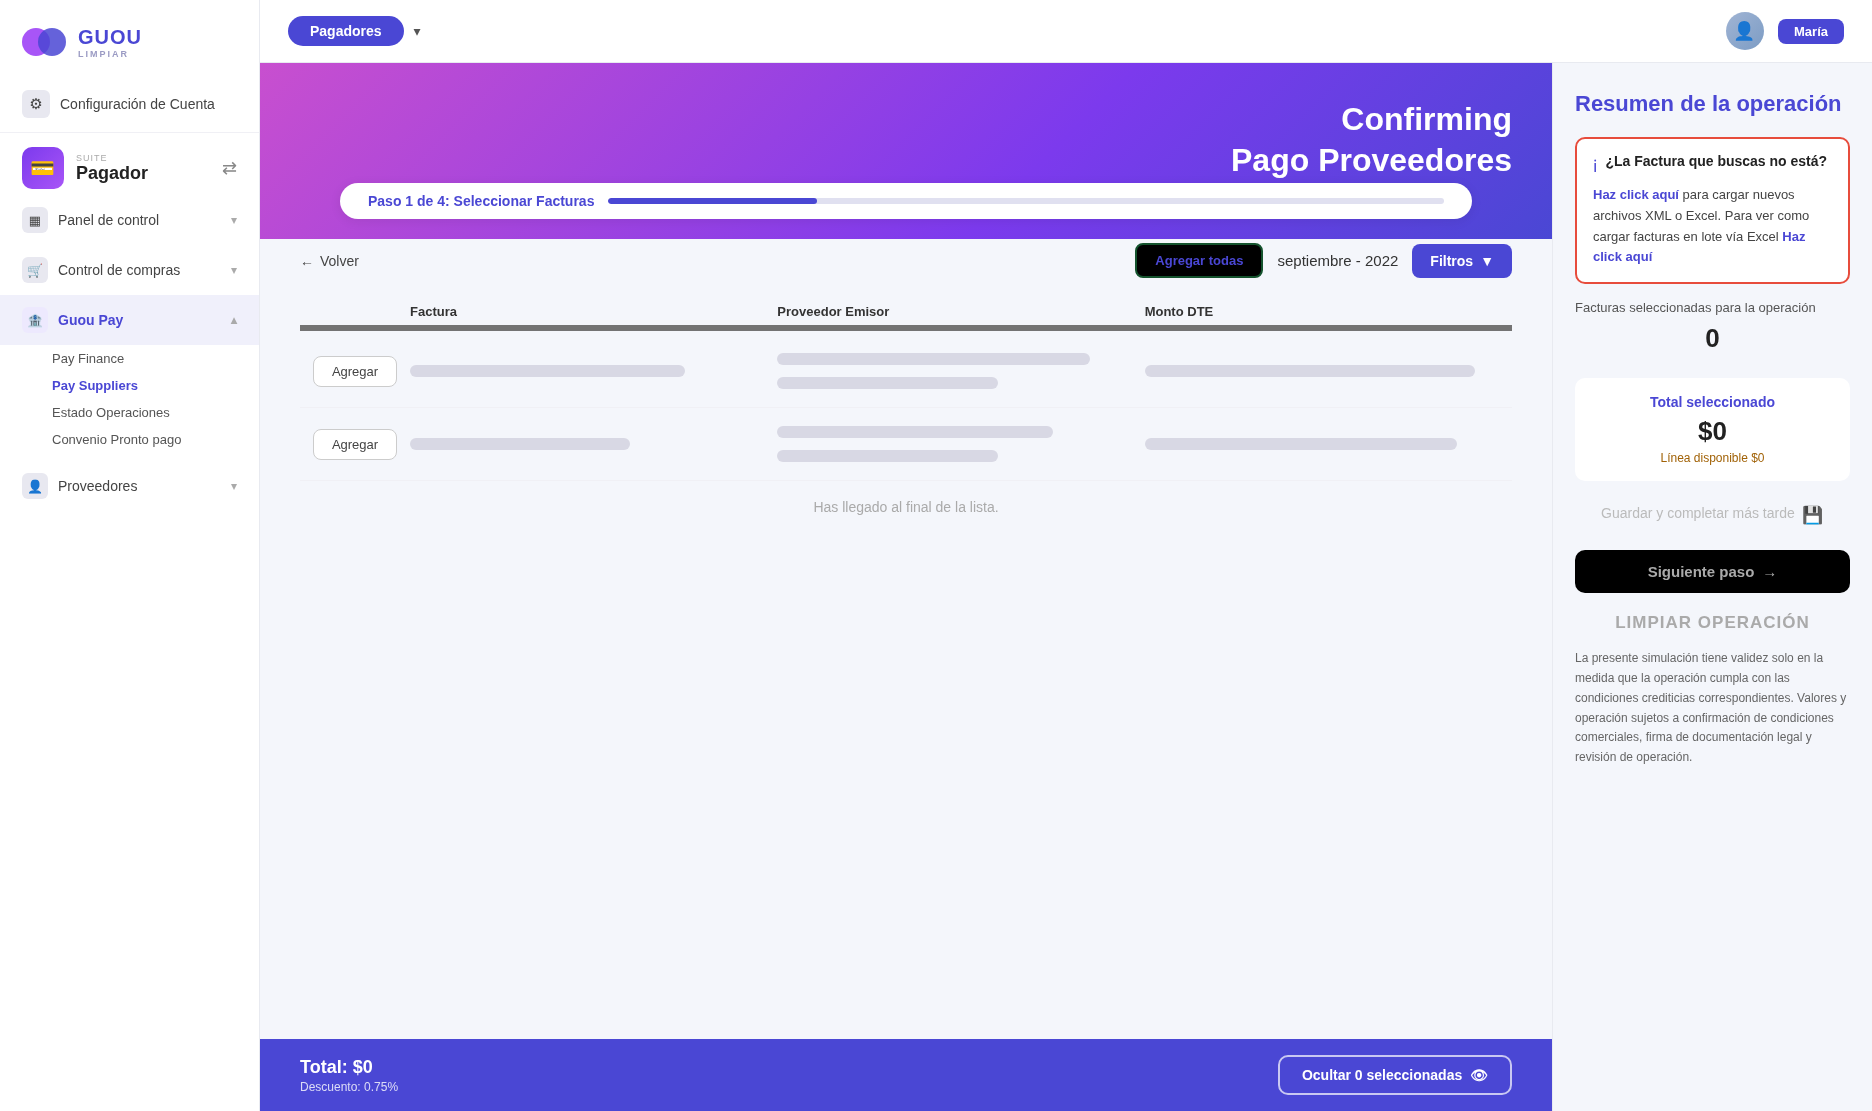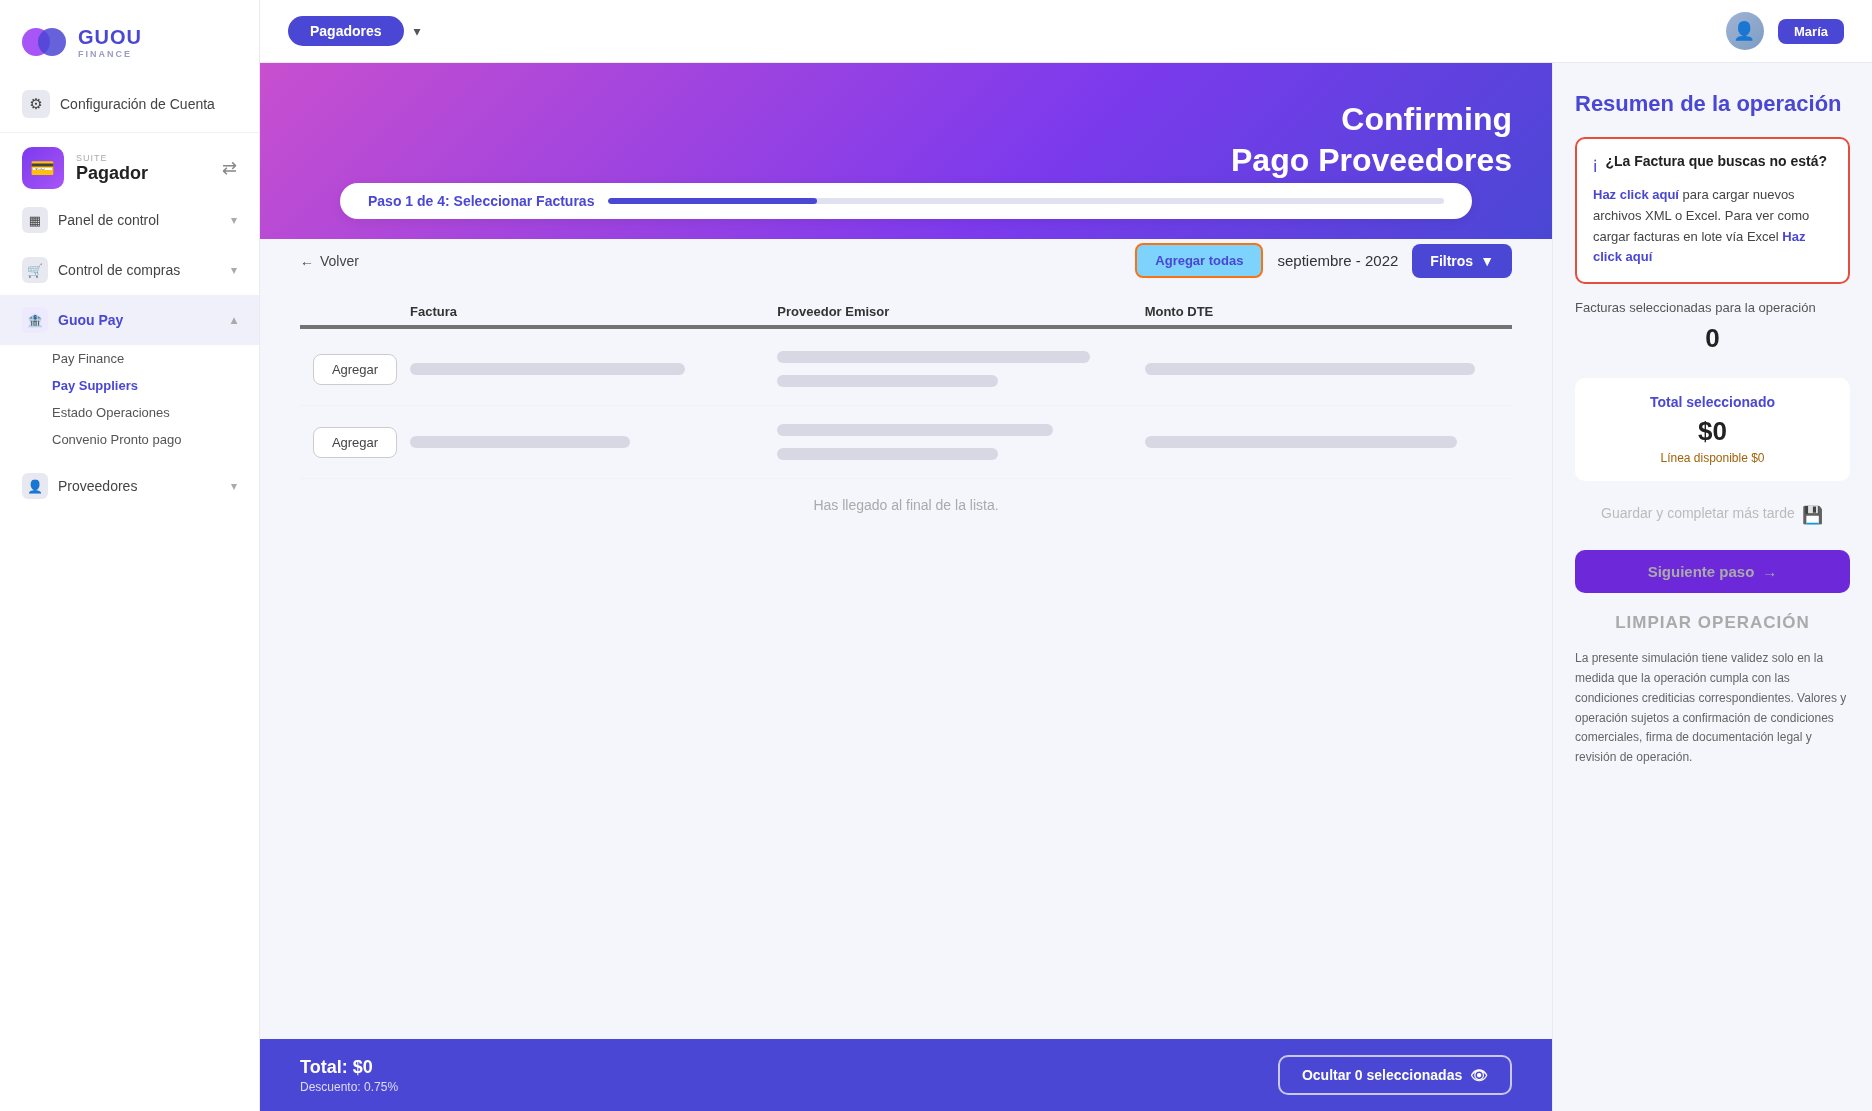--- a/index.html
+++ b/index.html
@@ -237,23 +237,23 @@
       display: flex;
       align-items: center;
       gap: 6px;
       color: #444;
       font-size: 14px;
       cursor: pointer;
       background: none;
       border: none;
     }
     .add-all-btn {
-      border: 2px solid #f97316;
+      border: 2px solid #14532d;
       color: #4a47d4;
-      background: #7dd3fc;
+      background: #000000;
       border-radius: 8px;
       padding: 8px 18px;
       font-size: 13px;
       font-weight: 600;
       cursor: pointer;
     }
     .controls-right { display: flex; align-items: center; gap: 14px; }
     .month-label { font-size: 15px; color: #333; font-weight: 500; }
     .filters-btn {
       background: #4a47d4;
@@ -266,21 +266,21 @@
       cursor: pointer;
       display: flex;
       align-items: center;
       gap: 7px;
     }
 
     .table-header {
       display: grid;
       grid-template-columns: 110px 1fr 1fr 1fr;
       padding: 8px 0 6px;
-      border-bottom: 4px solid #737373;
+      border-bottom: 6px solid #737373;
       margin-bottom: 4px;
     }
     .th {
       font-size: 13px;
       font-weight: 700;
       color: #333;
       text-align: left;
     }
     .th:first-child { text-align: center; }
     .table-row-item {
@@ -398,21 +398,21 @@
       justify-content: center;
       gap: 8px;
       color: #bbb;
       font-size: 14px;
       cursor: pointer;
       padding: 8px 0;
     }
     .save-icon { font-size: 17px; }
 
     .next-btn {
-      background: #6d28d9;
+      background: #000000;
       color: #aaa;
       border: none;
       border-radius: 10px;
       padding: 13px 30px;
       font-size: 15px;
       font-weight: 600;
       cursor: not-allowed;
       display: flex;
       align-items: center;
       justify-content: center;
@@ -440,21 +440,21 @@
 <body>
 
 <div class="sidebar">
   <div class="sidebar-logo">
     <svg class="logo-icon" viewBox="0 0 48 48" xmlns="http://www.w3.org/2000/svg">
       <circle cx="16" cy="24" r="14" fill="#a855f7"></circle>
       <circle cx="32" cy="24" r="14" fill="#4a47d4" opacity="0.85"></circle>
     </svg>
     <div>
       <div class="logo-text">GUOU</div>
-      <div class="logo-sub">FINANCE</div>
+      <div class="logo-sub">LIMPIAR</div>
     </div>
   </div>
 
   <div class="sidebar-config">
     <div class="config-icon">⚙</div>
     <span>Configuración de Cuenta</span>
   </div>
 
   <div class="sidebar-suite">
     <div class="suite-icon">💳</div>

